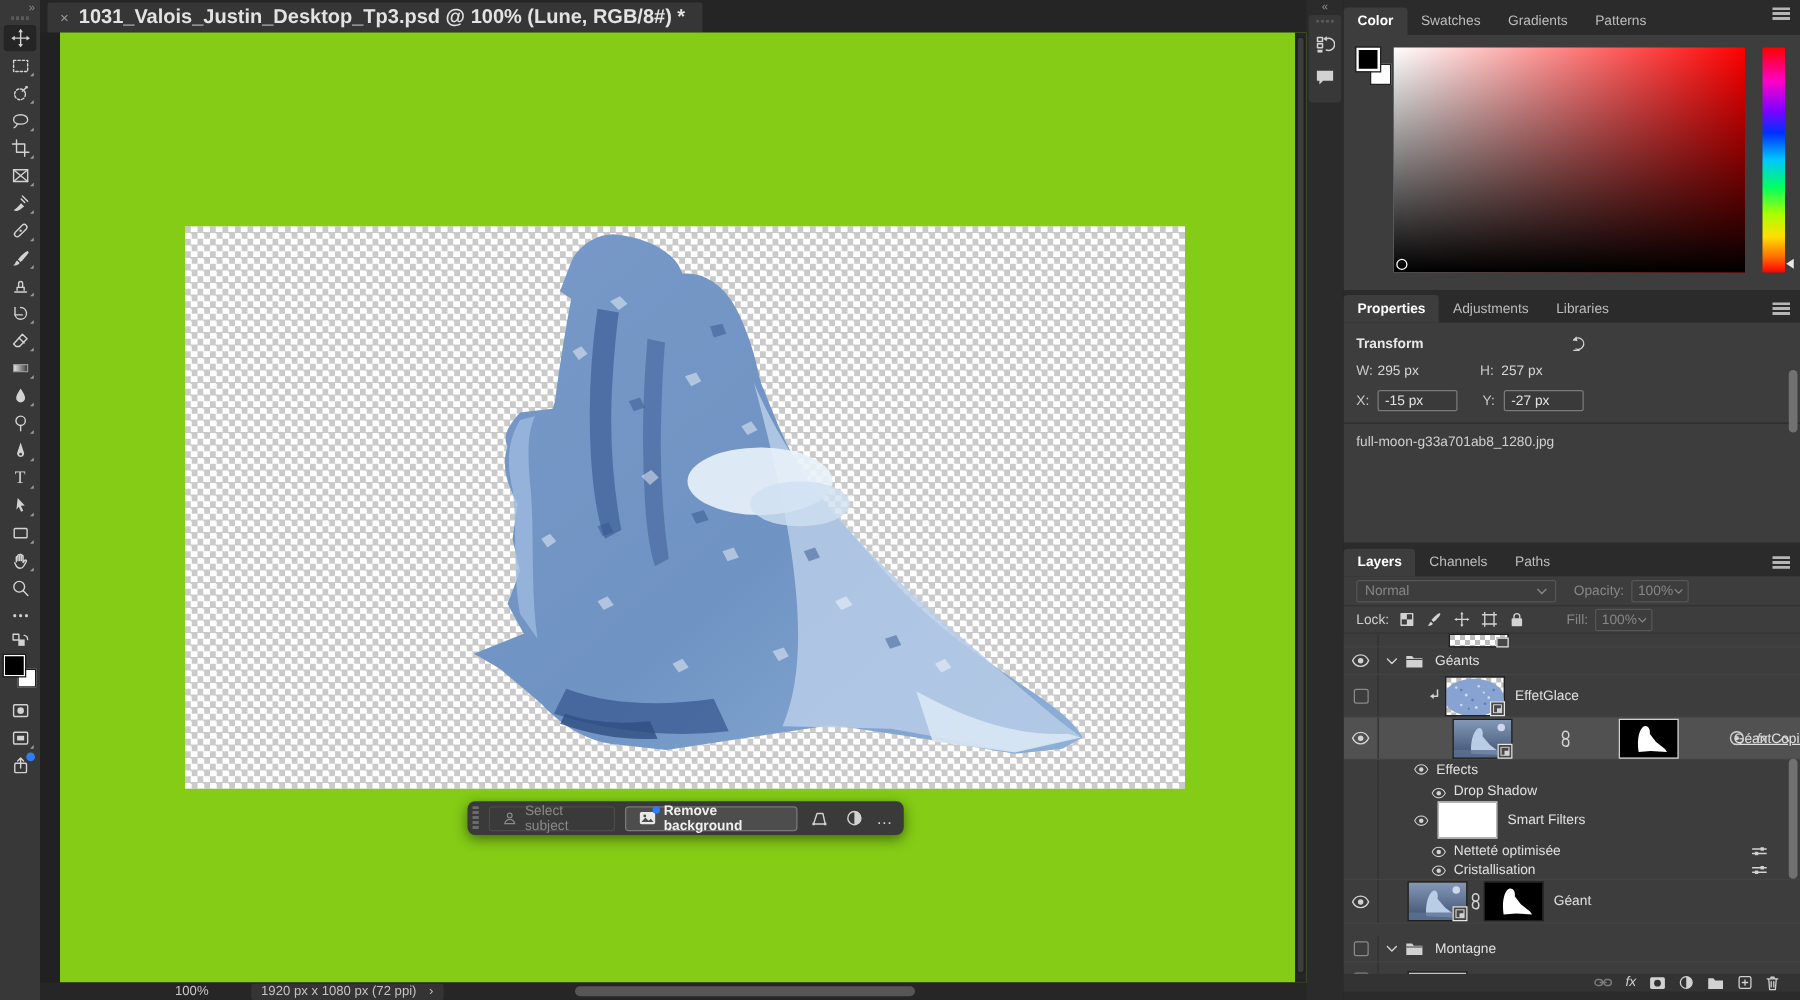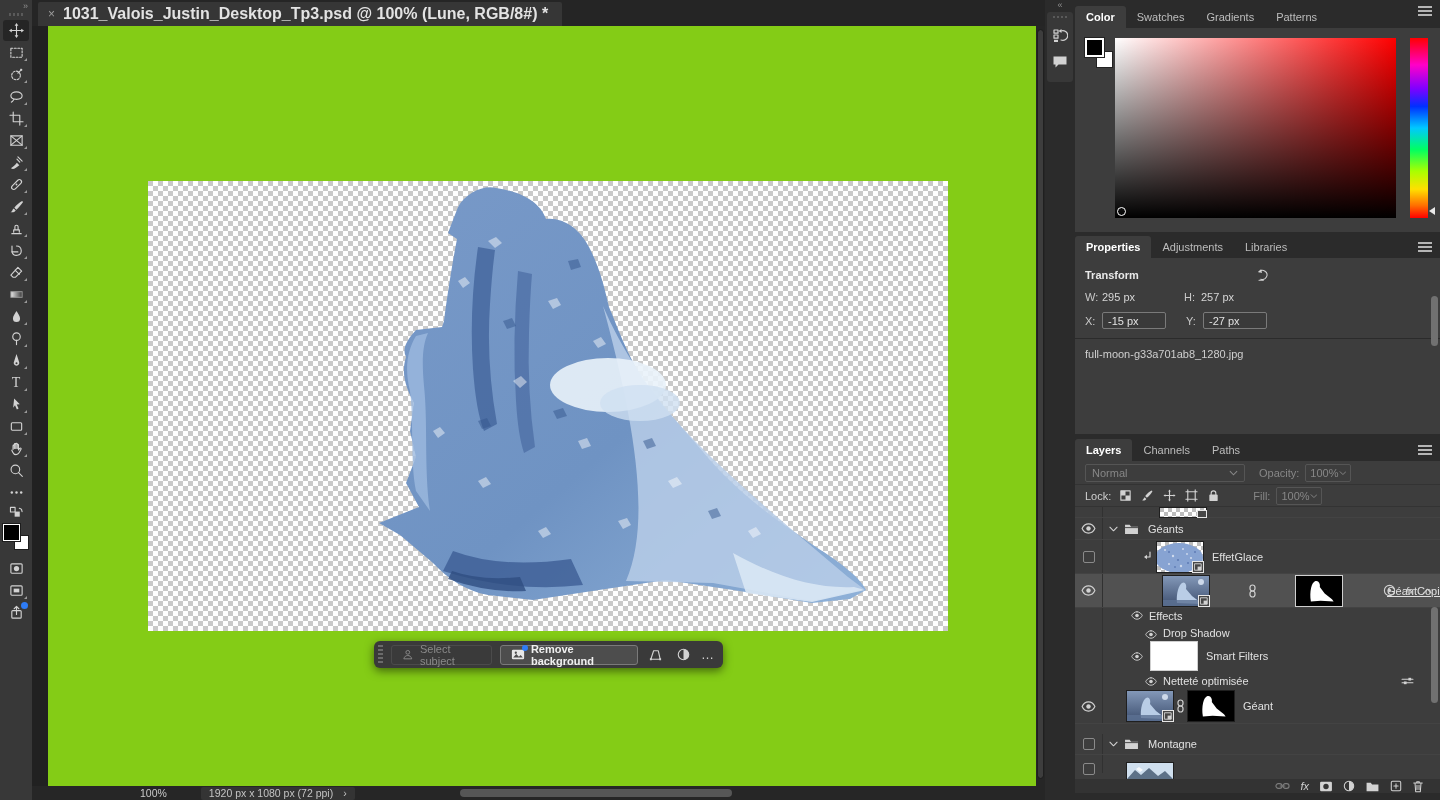--- a/index.html
+++ b/index.html
@@ -733,20 +733,37 @@
           <span class="lname" style="margin-left:6px;">Netteté optimisée</span>
           <span class="filter-sliders">
               <svg width="13" height="10" viewBox="0 0 14 11">
                 <path class="ic" d="M1 3.5h12M1 7.5h12"></path>
                 <rect class="icf" x="8" y="2" width="3" height="3"></rect>
                 <rect class="icf" x="3" y="6" width="3" height="3"></rect>
               </svg>
             </span>
         </div>
 
+        <div class="lrow" style="height:15px;">
+          <div class="eyecol"></div>
+          <span style="margin-left:42px;">
+              <svg width="12" height="9" viewBox="0 0 16 12">
+                <path class="ic" d="M8 1C4.5 1 2 3.8 1 6c1 2.2 3.5 5 7 5s6-2.8 7-5c-1-2.2-3.5-5-7-5z"></path>
+                <circle class="icf" cx="8" cy="6" r="2.4"></circle>
+              </svg>
+            </span>
+          <span class="lname" style="margin-left:6px;">Cristallisation</span>
+          <span class="filter-sliders">
+              <svg width="13" height="10" viewBox="0 0 14 11">
+                <path class="ic" d="M1 3.5h12M1 7.5h12"></path>
+                <rect class="icf" x="8" y="2" width="3" height="3"></rect>
+                <rect class="icf" x="3" y="6" width="3" height="3"></rect>
+              </svg>
+            </span>
+        </div>
 
         <div class="lrow" style="height:35px;">
           <div class="eyecol">
             <svg width="15" height="11" viewBox="0 0 16 12">
                 <path class="ic" d="M8 1C4.5 1 2 3.8 1 6c1 2.2 3.5 5 7 5s6-2.8 7-5c-1-2.2-3.5-5-7-5z"></path>
                 <circle class="icf" cx="8" cy="6" r="2.4"></circle>
               </svg>
           </div>
           <div class="thumb" style="margin-left:24px;">
             <svg width="46" height="30" viewBox="0 0 46 30">

